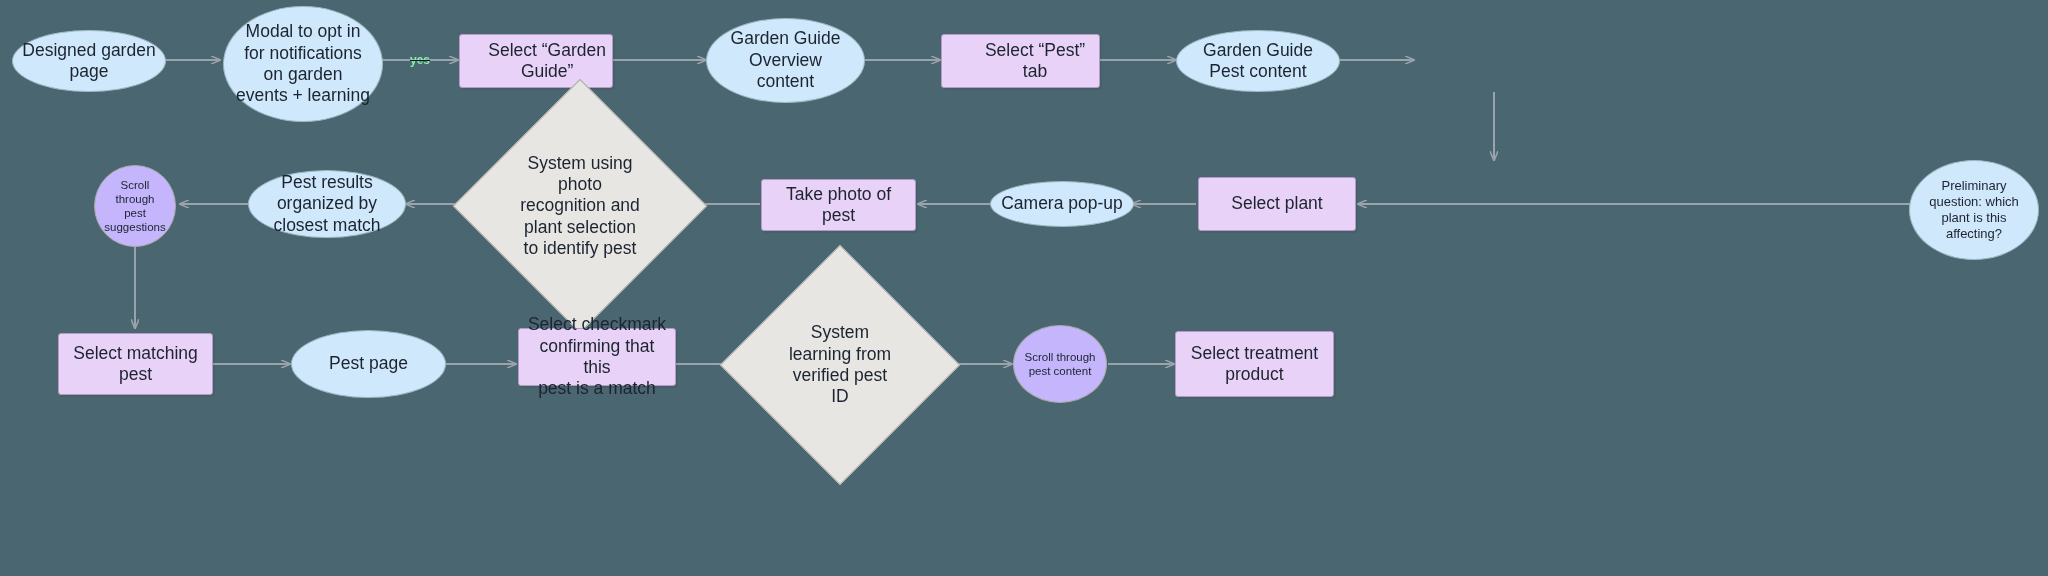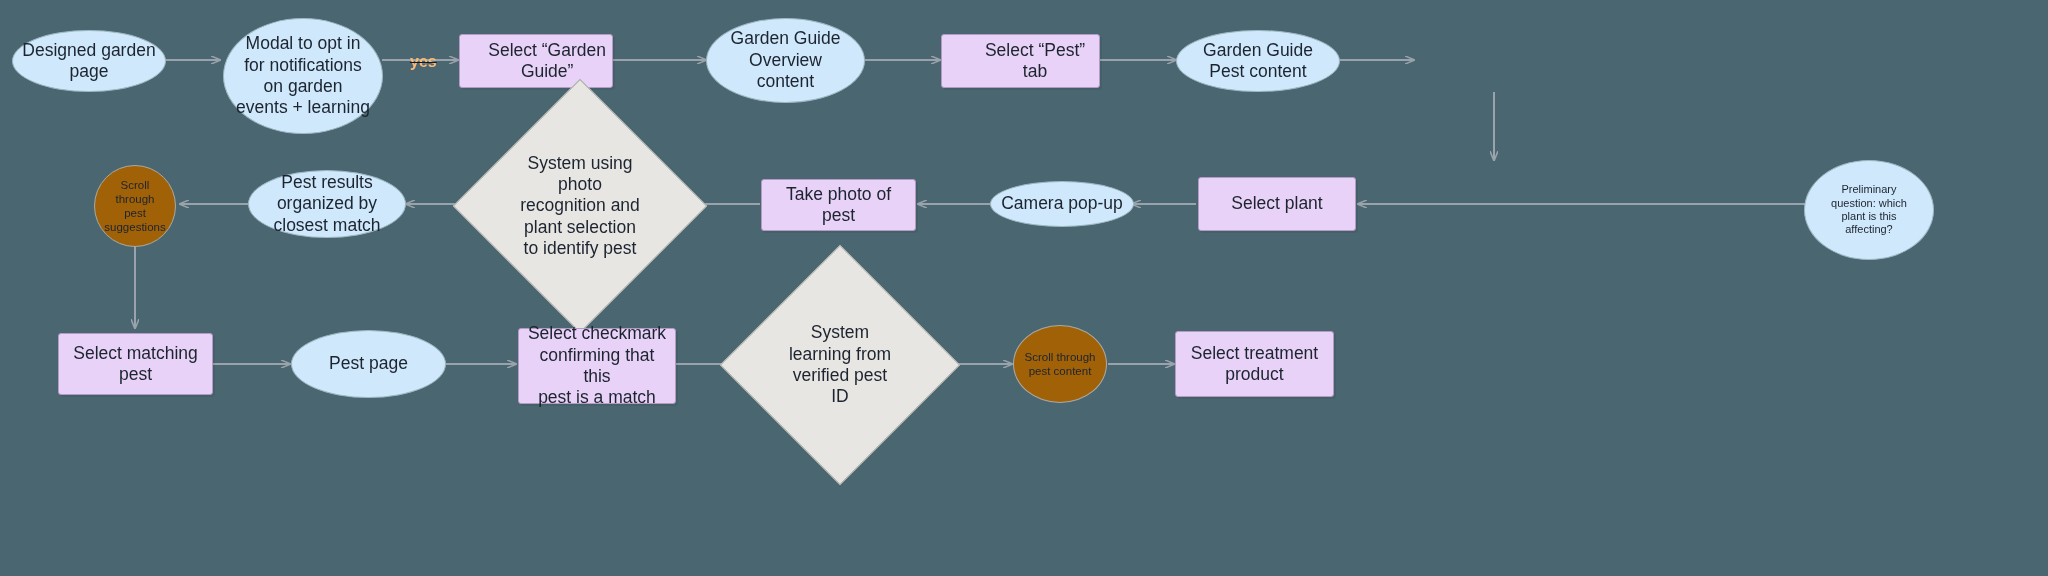--- a/index.html
+++ b/index.html
@@ -23,21 +23,21 @@
     white-space:pre-line;
     padding:2px 6px;
   }
   .ellipse{
     background:#cfe8fb;
     border:1px solid #9fb7c4;
     border-radius:50%;
     font-size:17.5px;
   }
   .circle{
-    background:#a16207;
+    background:#c4b5fd;
     border:1px solid #a9aaa6;
     border-radius:50%;
     font-size:11.5px;
   }
   .rect{
     background:#e9d2f7;
     border:1px solid #b49bc6;
     border-radius:3px;
     font-size:17.5px;
     box-shadow:2px 2px 0 rgba(0,0,0,0.06);
@@ -57,22 +57,22 @@
     z-index:2;
     text-align:center;
     font-size:17.5px;
     color:#1c2430;
     line-height:1.22;
     white-space:pre-line;
     width:78%;
   }
   .edge-label{
     position:absolute;
-    font-size:16px;
-    color:#fdba74;
+    font-size:12px;
+    color:#86efac;
     font-weight:600;
     background:transparent;
     text-decoration:line-through;
     text-decoration-color:#12181f;
   }
 </style>
 </head>
 <body>
 
 <div id="canvas">
@@ -109,21 +109,21 @@
       <path d="M925,364 L1012,364"></path>
       <path d="M1108,364 L1174,364"></path>
     </g>
   </svg>
 
   <div class="node ellipse" style="left:12px;top:30px;width:154px;height:62px;align-items:center;">
     <span>Designed garden
 page</span>
   </div>
 
-  <div class="node ellipse" style="left:223px;top:18px;width:160px;height:116px;">
+  <div class="node ellipse" style="left:223px;top:6px;width:160px;height:116px;">
     <span>Modal to opt in
 for notifications
 on garden
 events + learning</span>
   </div>
 
   <div class="edge-label" style="left:410px;top:53px;">yes</div>
 
   <div class="node rect" style="left:459px;top:34px;width:154px;height:54px;justify-content:flex-end;">
     <span>Select “Garden
@@ -139,21 +139,21 @@
   <div class="node rect" style="left:941px;top:34px;width:159px;height:54px;padding-left:35px;">
     <span>Select “Pest” tab</span>
   </div>
 
   <div class="node ellipse" style="left:1176px;top:30px;width:164px;height:62px;">
     <span>Garden Guide
 Pest content</span>
   </div>
 
 
-  <div class="node ellipse" style="left:1804px;top:160px;width:130px;height:100px;font-size:11px;">
+  <div class="node ellipse" style="left:1909px;top:160px;width:130px;height:100px;font-size:13px;">
     <span>Preliminary
 question: which
 plant is this
 affecting?</span>
   </div>
 
   <div class="node rect" style="left:1198px;top:177px;width:158px;height:54px;">
     <span>Select plant</span>
   </div>
 
@@ -187,21 +187,21 @@
   </div>
 
   <div class="node rect" style="left:58px;top:333px;width:155px;height:62px;">
     <span>Select matching pest</span>
   </div>
 
   <div class="node ellipse" style="left:291px;top:330px;width:155px;height:68px;">
     <span>Pest page</span>
   </div>
 
-  <div class="node rect" style="left:518px;top:328px;width:158px;height:76px;">
+  <div class="node rect" style="left:518px;top:328px;width:158px;height:58px;">
     <span>Select checkmark
 confirming that this
 pest is a match</span>
   </div>
 
   <div class="diamond-wrap" style="left:755px;top:280px;width:170px;height:170px;">
     <div class="diamond-shape"></div>
     <div class="diamond-label">System
 learning from
 verified pest

